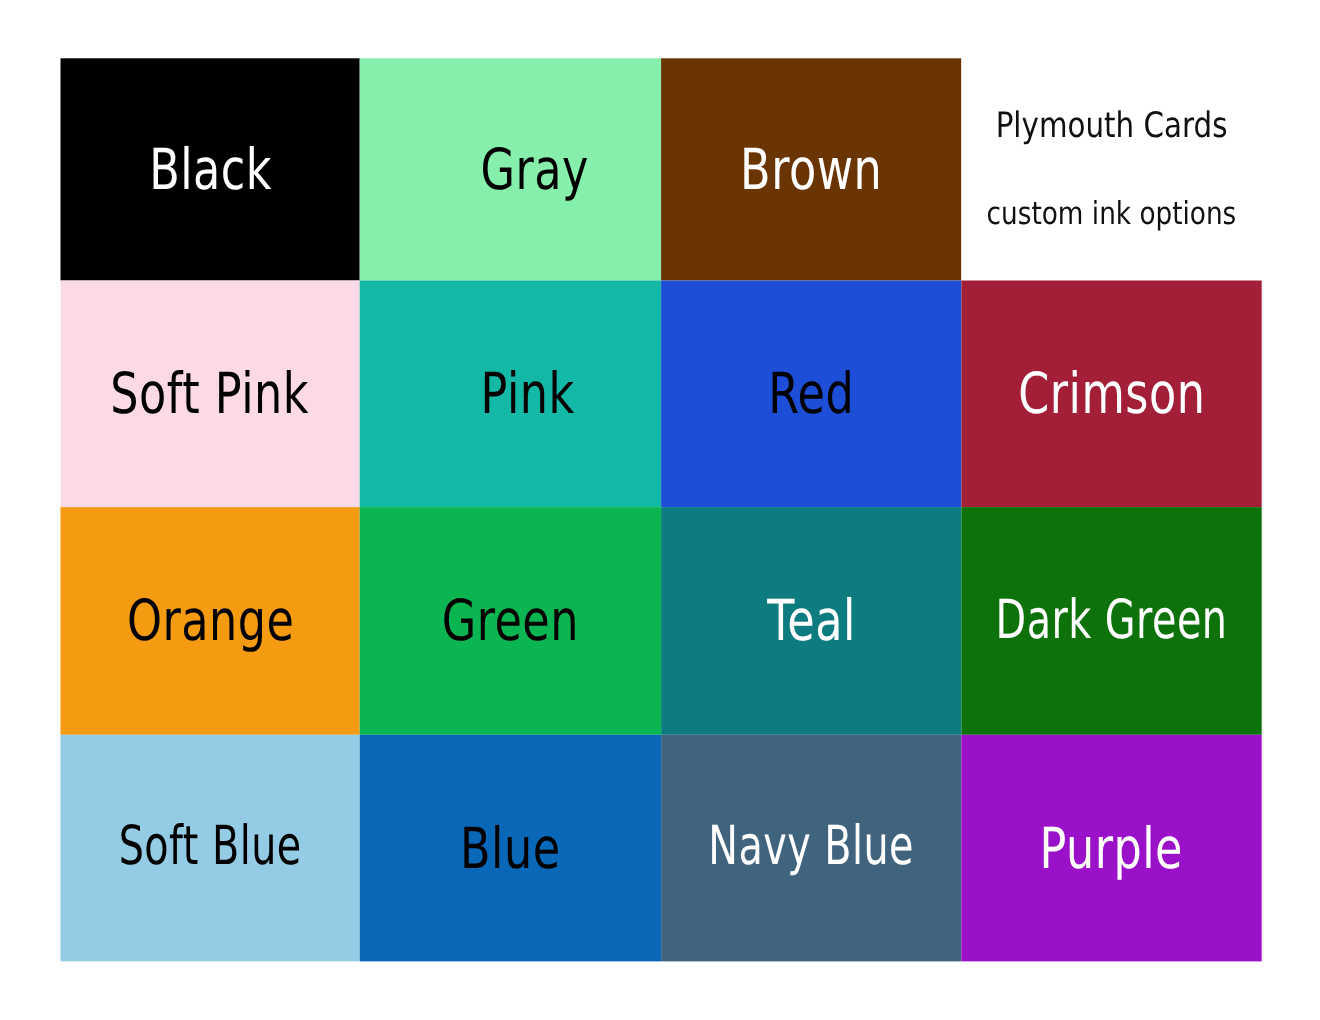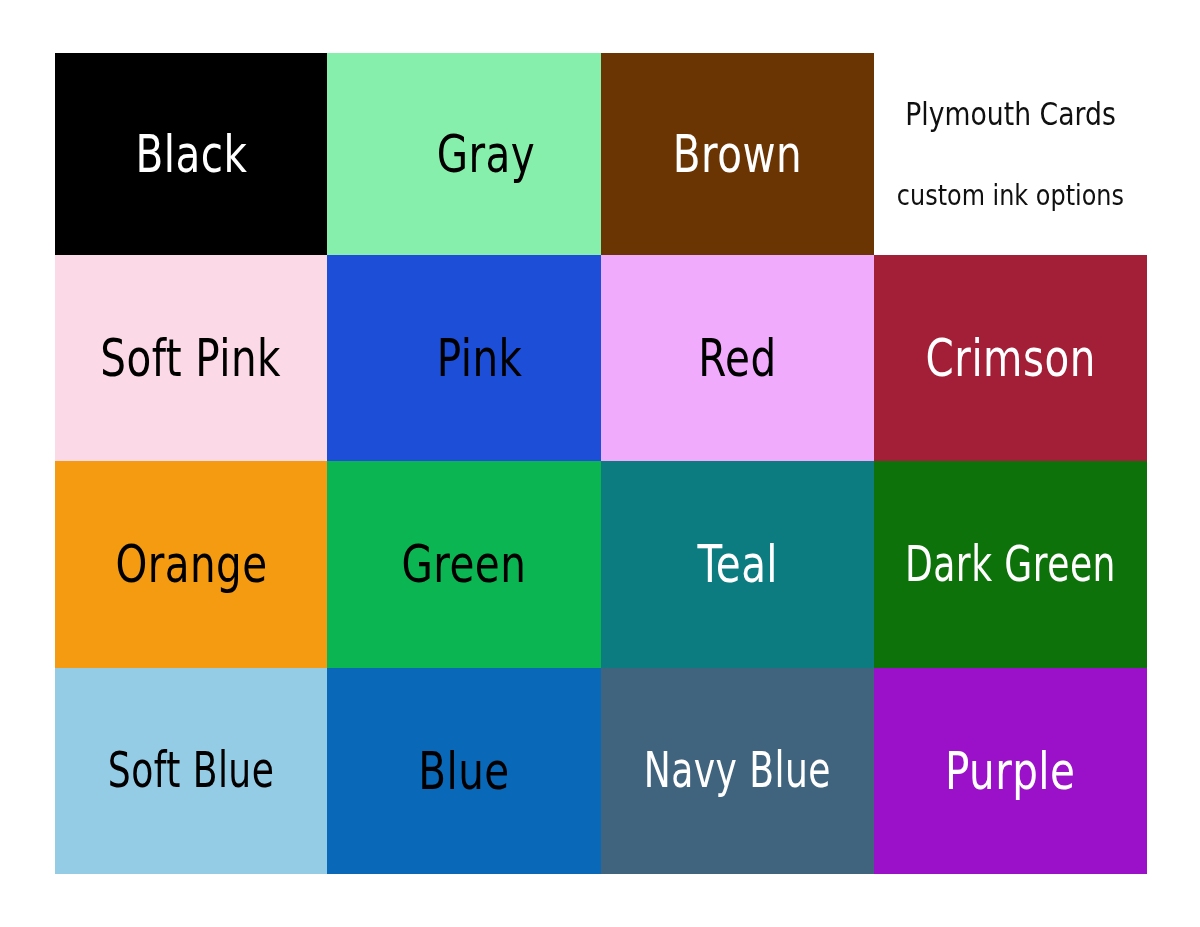--- a/index.html
+++ b/index.html
@@ -94,24 +94,24 @@
       <span class="swatch-label" style="color: rgb(255, 255, 255);">Brown</span>
     </div>
     <div class="swatch-cell title-cell" style="background: rgb(255, 255, 255);">
       <span class="title-line line-1" style="color: rgb(16, 16, 16);">Plymouth Cards</span>
       <span class="title-line line-2" style="color: rgb(16, 16, 16);">custom ink options</span>
     </div>
 
     <div class="swatch-cell" style="background: rgb(251, 217, 230);">
       <span class="swatch-label" style="color: rgb(0, 0, 0);">Soft Pink</span>
     </div>
-    <div class="swatch-cell" style="background: #1d4ed8; padding-left: 32px;">
+    <div class="swatch-cell" style="background: #14b8a6; padding-left: 32px;">
       <span class="swatch-label" style="color: rgb(0, 0, 0);">Pink</span>
     </div>
-    <div class="swatch-cell" style="background: #f0abfc;">
+    <div class="swatch-cell" style="background: #1d4ed8;">
       <span class="swatch-label" style="color: rgb(0, 0, 0);">Red</span>
     </div>
     <div class="swatch-cell" style="background: rgb(163, 30, 55);">
       <span class="swatch-label" style="color: rgb(255, 255, 255);">Crimson</span>
     </div>
 
     <div class="swatch-cell" style="background: rgb(245, 155, 17);">
       <span class="swatch-label" style="color: rgb(0, 0, 0);">Orange</span>
     </div>
     <div class="swatch-cell" style="background: rgb(11, 181, 81);">

